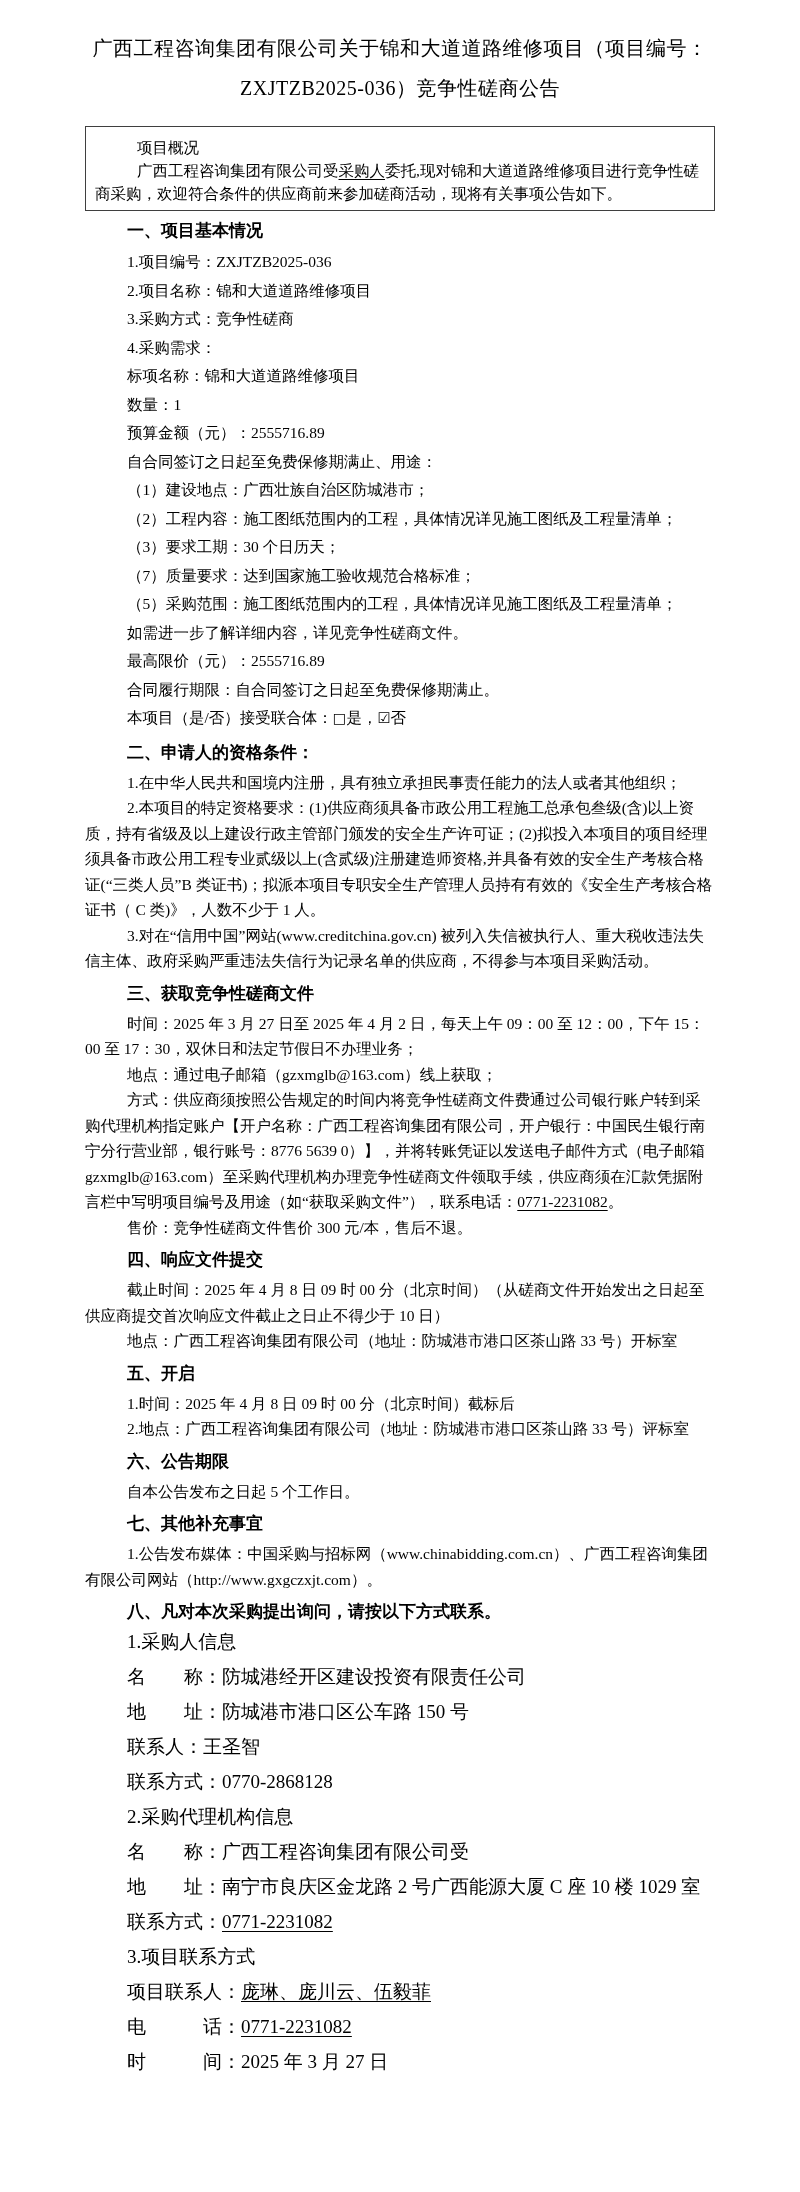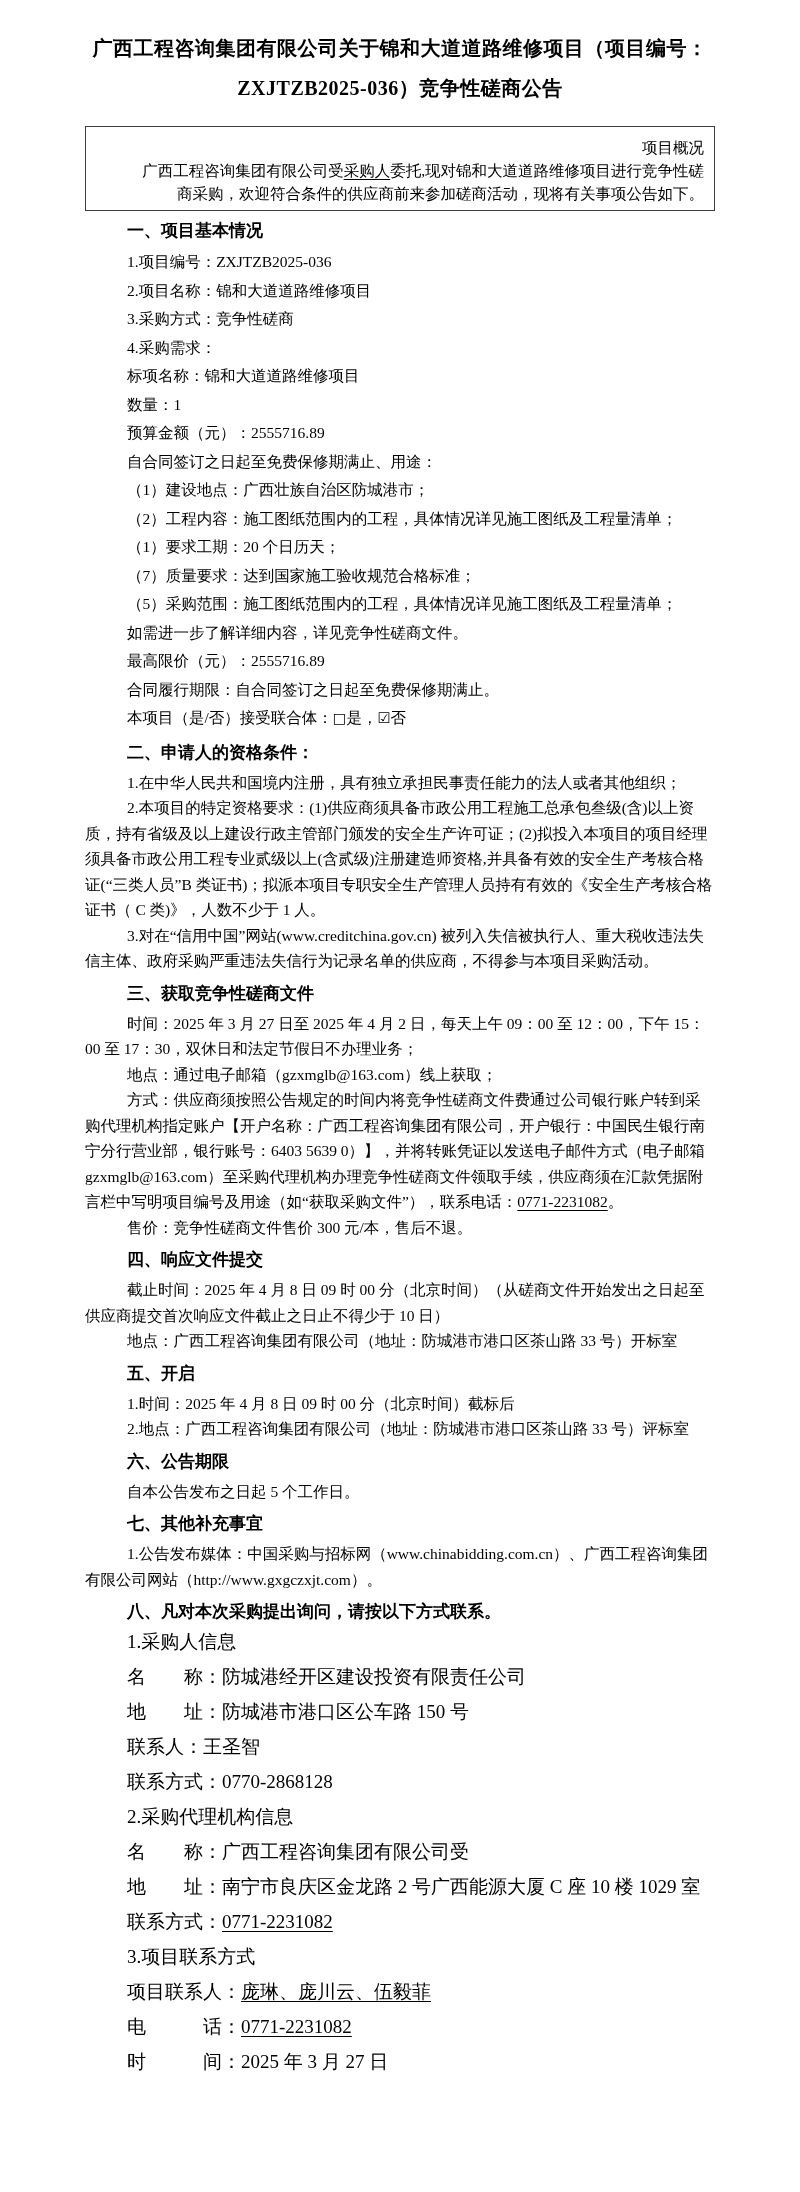--- a/index.html
+++ b/index.html
@@ -4,30 +4,30 @@
 <style>
   html,body{margin:0;padding:0;background:#ffffff;}
   body{
     width:800px;height:2192px;
     color:#000;
     font-family:"Liberation Serif","DejaVu Serif",serif;
     -webkit-font-smoothing:antialiased;
   }
   .page{width:630px;padding:28px 85px 0 85px;}
   .title{
-    font-size:20px;font-weight:bold;text-align:center;line-height:40px;
+    font-size:20px;font-weight:normal;text-align:center;line-height:40px;
     letter-spacing:.5px;
   }
   .box{
     border:1px solid #3f3f3f;
     margin:18px 0 2px 0;
     padding:9px 10px 5px 9px;
   }
   .box div{font-size:15.5px;line-height:23px;}
-  .ind{text-indent:42px;text-align:right;}
+  .ind{text-indent:42px;}
   .h{
     font-size:17px;font-weight:bold;line-height:27px;
     margin:6px 0 4px 0;text-indent:42px;
   }
   .li{font-size:15.5px;line-height:28.5px;text-indent:42px;}
   .p{font-size:15.5px;line-height:25.5px;text-indent:42px;margin:0;}
   .c{font-size:19px;line-height:26px;margin:0 0 9px 0;text-indent:42px;}
   .u{text-decoration:underline;text-underline-offset:3px;}
   .cb{font-family:"DejaVu Sans","Liberation Sans",sans-serif;font-size:14.5px;}
 </style>
@@ -50,37 +50,37 @@
   <div class="li">1.项目编号：ZXJTZB2025-036</div>
   <div class="li">2.项目名称：锦和大道道路维修项目</div>
   <div class="li">3.采购方式：竞争性磋商</div>
   <div class="li">4.采购需求：</div>
   <div class="li">标项名称：锦和大道道路维修项目</div>
   <div class="li">数量：1</div>
   <div class="li">预算金额（元）：2555716.89</div>
   <div class="li">自合同签订之日起至免费保修期满止、用途：</div>
   <div class="li">（1）建设地点：广西壮族自治区防城港市；</div>
   <div class="li">（2）工程内容：施工图纸范围内的工程，具体情况详见施工图纸及工程量清单；</div>
-  <div class="li">（1）要求工期：20 个日历天；</div>
+  <div class="li">（3）要求工期：30 个日历天；</div>
   <div class="li">（7）质量要求：达到国家施工验收规范合格标准；</div>
   <div class="li">（5）采购范围：施工图纸范围内的工程，具体情况详见施工图纸及工程量清单；</div>
   <div class="li">如需进一步了解详细内容，详见竞争性磋商文件。</div>
   <div class="li">最高限价（元）：2555716.89</div>
   <div class="li">合同履行期限：自合同签订之日起至免费保修期满止。</div>
   <div class="li"><span>本项目（是/否）接受联合体：</span><span class="cb">□</span><span>是，</span><span class="cb">☑</span><span>否</span></div>
 
   <div class="h">二、申请人的资格条件：</div>
   <div class="p">1.在中华人民共和国境内注册，具有独立承担民事责任能力的法人或者其他组织；</div>
   <div class="p">2.本项目的特定资格要求：(1)供应商须具备市政公用工程施工总承包叁级(含)以上资质，持有省级及以上建设行政主管部门颁发的安全生产许可证；(2)拟投入本项目的项目经理须具备市政公用工程专业贰级以上(含贰级)注册建造师资格,并具备有效的安全生产考核合格证(“三类人员”B 类证书)；拟派本项目专职安全生产管理人员持有有效的《安全生产考核合格证书（ C 类)》，人数不少于 1 人。</div>
   <div class="p">3.对在“信用中国”网站(www.creditchina.gov.cn) 被列入失信被执行人、重大税收违法失信主体、政府采购严重违法失信行为记录名单的供应商，不得参与本项目采购活动。</div>
 
   <div class="h">三、获取竞争性磋商文件</div>
   <div class="p">时间：2025 年 3 月 27 日至 2025 年 4 月 2 日，每天上午 09：00 至 12：00，下午 15：00 至 17：30，双休日和法定节假日不办理业务；</div>
   <div class="p">地点：通过电子邮箱（gzxmglb@163.com）线上获取；</div>
-  <div class="p"><span>方式：供应商须按照公告规定的时间内将竞争性磋商文件费通过公司银行账户转到采购代理机构指定账户【开户名称：广西工程咨询集团有限公司，开户银行：中国民生银行南宁分行营业部，银行账号：6403 5639 0）】，并将转账凭证以发送电子邮件方式（电子邮箱gzxmglb@163.com）至采购代理机构办理竞争性磋商文件领取手续，供应商须在汇款凭据附言栏中写明项目编号及用途（如“获取采购文件”），联系电话：</span><span class="u">0771-2231082</span><span>。</span></div>
+  <div class="p"><span>方式：供应商须按照公告规定的时间内将竞争性磋商文件费通过公司银行账户转到采购代理机构指定账户【开户名称：广西工程咨询集团有限公司，开户银行：中国民生银行南宁分行营业部，银行账号：8776 5639 0）】，并将转账凭证以发送电子邮件方式（电子邮箱gzxmglb@163.com）至采购代理机构办理竞争性磋商文件领取手续，供应商须在汇款凭据附言栏中写明项目编号及用途（如“获取采购文件”），联系电话：</span><span class="u">0771-2231082</span><span>。</span></div>
   <div class="p">售价：竞争性磋商文件售价 300 元/本，售后不退。</div>
 
   <div class="h">四、响应文件提交</div>
   <div class="p">截止时间：2025 年 4 月 8 日 09 时 00 分（北京时间）（从磋商文件开始发出之日起至供应商提交首次响应文件截止之日止不得少于 10 日）</div>
   <div class="p">地点：广西工程咨询集团有限公司（地址：防城港市港口区茶山路 33 号）开标室</div>
 
   <div class="h">五、开启</div>
   <div class="p">1.时间：2025 年 4 月 8 日 09 时 00 分（北京时间）截标后</div>
   <div class="p">2.地点：广西工程咨询集团有限公司（地址：防城港市港口区茶山路 33 号）评标室</div>
 

